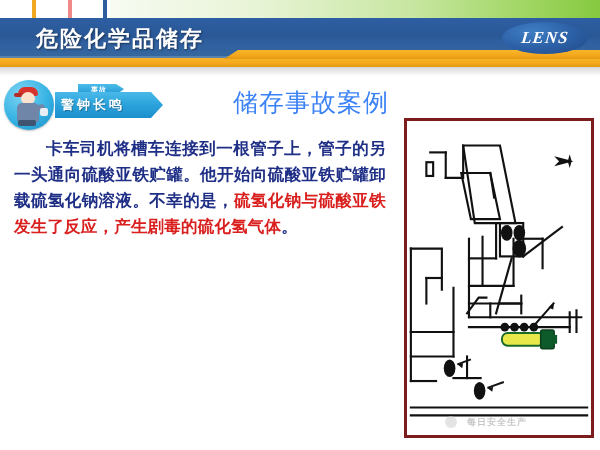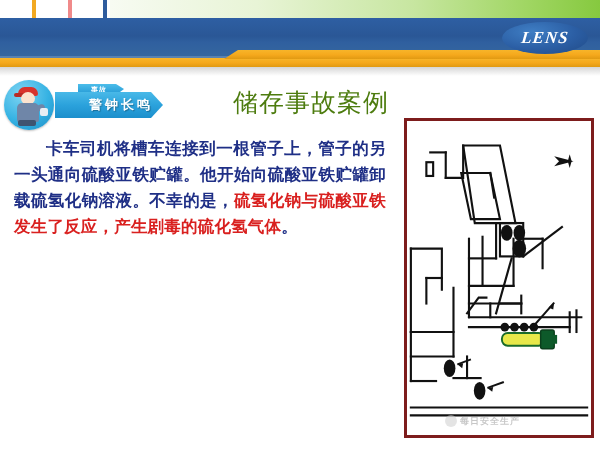--- a/index.html
+++ b/index.html
@@ -56,62 +56,63 @@
   .m-body{position:absolute;left:13px;top:23px;width:22px;height:19px;border-radius:5px 5px 2px 2px;background:#6f86a8;}
   .m-arm{position:absolute;left:30px;top:25px;width:11px;height:6px;border-radius:3px;background:#6f86a8;transform:rotate(-18deg);}
   .m-hand{position:absolute;left:36px;top:28px;width:8px;height:8px;border-radius:2px;background:#e8eef3;}
   .m-leg{position:absolute;left:14px;top:40px;width:18px;height:6px;border-radius:2px;background:#3f5470;}
 
   
   .banner{position:absolute;left:55px;top:92px;width:108px;height:26px;
     background:linear-gradient(to bottom,#49b9e8 0%,#2ba2dc 50%,#1c8fcc 100%);
     clip-path:polygon(0 0,96px 0,108px 13px,96px 26px,0 26px);}
   .banner .btext{position:absolute;left:6px;top:0;width:92px;height:26px;line-height:26px;
-    color:#ffffff;font-size:13px;font-weight:bold;letter-spacing:3px;text-align:right;
+    color:#ffffff;font-size:13px;font-weight:bold;letter-spacing:3px;text-align:left;
     text-shadow:1px 1px 1px rgba(0,0,0,.3);}
   .bannertop{position:absolute;left:78px;top:84px;width:46px;height:11px;
     background:linear-gradient(to bottom,#4cbdea,#2197d4);
     clip-path:polygon(0 0,38px 0,46px 5px,38px 11px,0 11px);}
   .bannertop .btext2{position:absolute;left:2px;top:0;width:38px;height:11px;line-height:11px;
     color:#ffffff;font-size:7px;font-weight:bold;letter-spacing:1px;text-align:center;}
 
   
   .subtitle{position:absolute;left:196px;top:86px;width:230px;height:34px;line-height:34px;
-    text-align:center;color:#4d7c0f;font-size:25px;letter-spacing:1px;
+    text-align:center;color:#3b82f6;font-size:25px;letter-spacing:1px;
     font-family:"DejaVu Sans","Liberation Sans",sans-serif;}
 
   
   .body{position:absolute;left:14px;top:136px;width:380px;
     color:#1f2f86;font-size:16.5px;line-height:26px;letter-spacing:.2px;
     font-family:"DejaVu Sans","Liberation Sans",sans-serif;font-weight:bold;}
   .body p{margin:0 8px 2px 0;text-indent:32px;text-align:justify;}
   .hl{color:#d9201f;}
 
   
   .diagram{position:absolute;left:404px;top:118px;width:190px;height:320px;
     background:#ffffff;border:3px solid #7d1c1c;box-sizing:border-box;}
   .diagram svg{display:block;width:100%;height:100%;}
   .wm{position:absolute;left:38px;bottom:6px;width:130px;height:14px;
-    opacity:.55;display:flex;align-items:flex-start;gap:3px;}
+    opacity:.55;display:flex;align-items:center;gap:10px;}
   .wm .wmdot{width:12px;height:12px;border-radius:50%;background:#cfcfcf;flex:0 0 auto;}
   .wm .wmtxt{font-size:9px;color:#9a9a9a;letter-spacing:1px;white-space:nowrap;font-weight:bold;}
 </style>
 </head>
 <body>
 
 <div class="slide">
 
   <div class="topstrip">
     <div class="fadebar"></div>
     <div class="tick t1"></div>
     <div class="tick t2"></div>
     <div class="tick t3"></div>
   </div>
 
   <div class="headband"></div>
+  <div class="headtitle">危险化学品储存</div>
 
   <div class="goldbar"></div>
   <div class="goldwedge"></div>
   <div class="underglow"></div>
 
   <div class="logo">
     <span>LENS</span>
   </div>
 
   <div class="badge">

